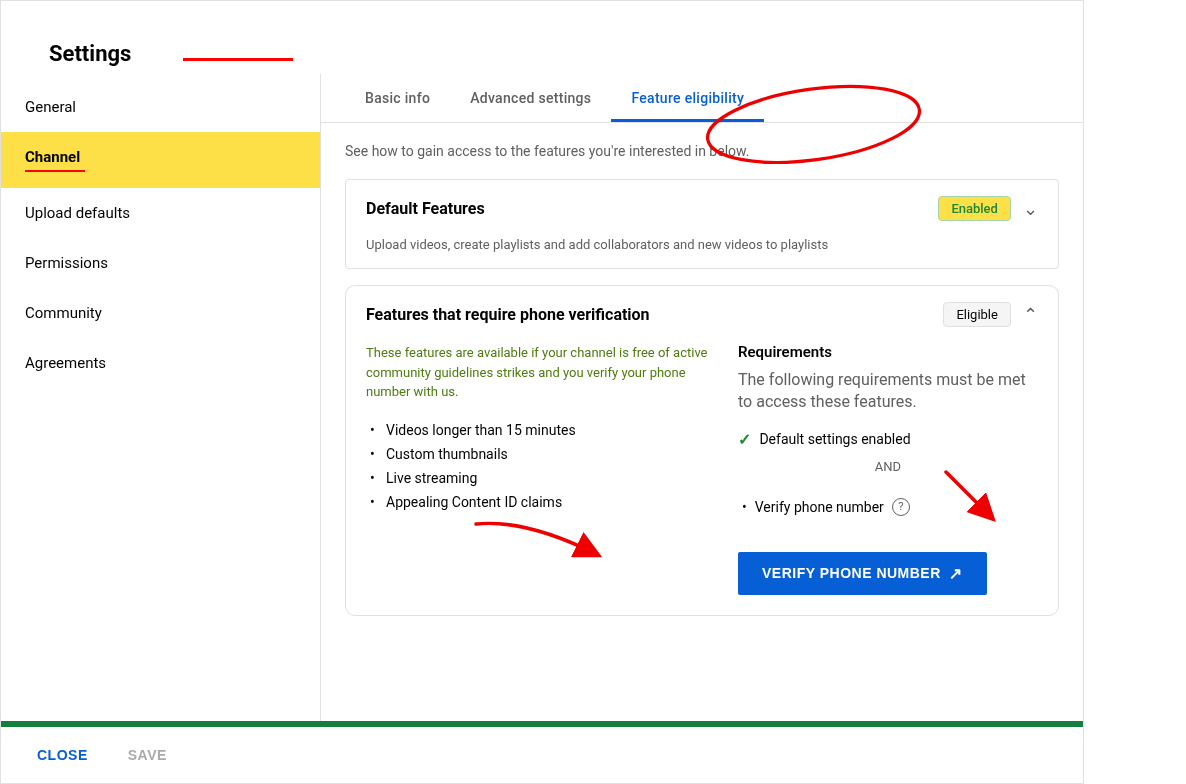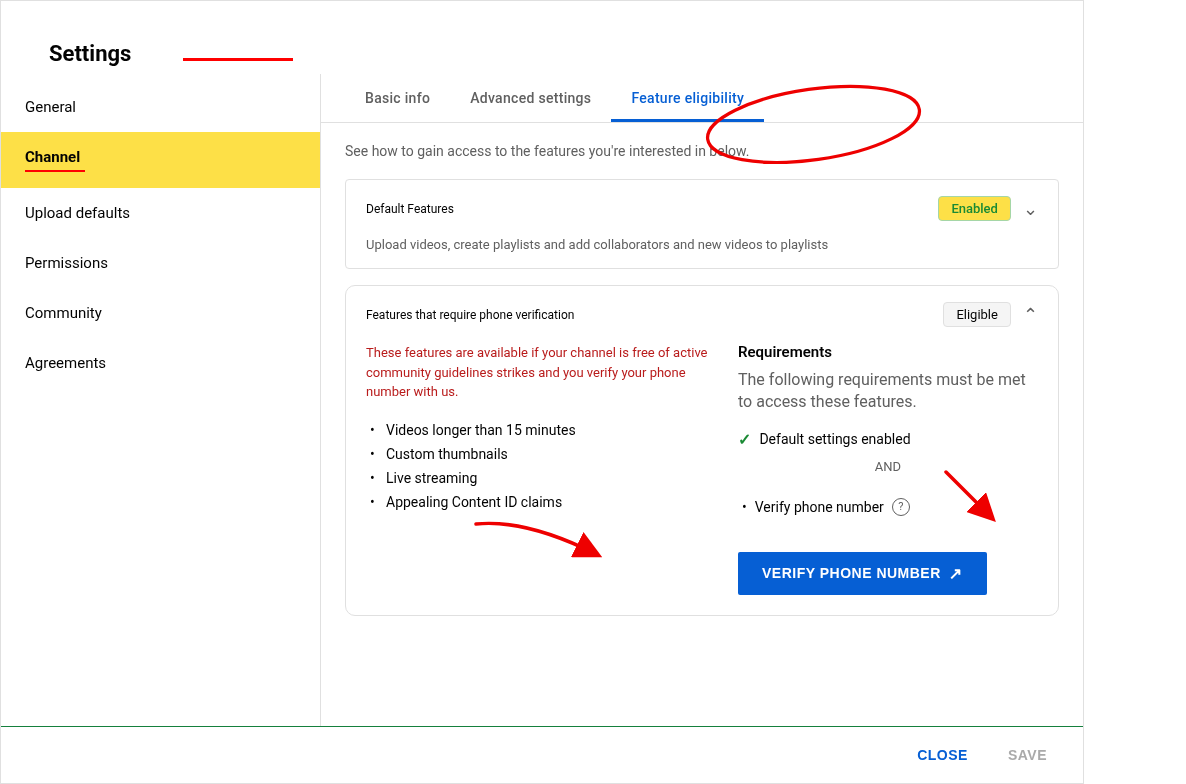--- a/index.html
+++ b/index.html
@@ -118,22 +118,22 @@
       margin-bottom: 16px;
       overflow: hidden;
     }
     .card-header {
       display: flex;
       align-items: center;
       justify-content: space-between;
       padding: 16px 20px;
     }
     .card-title {
-      font-size: 12px;
-      font-weight: 400;
+      font-size: 16px;
+      font-weight: 700;
     }
     .card-header-right {
       display: flex;
       align-items: center;
       gap: 12px;
     }
     .badge-enabled {
       background: #fde047;
       color: #1a8a34;
       border: 1px solid #a5d6a7;
@@ -178,21 +178,21 @@
     }
     .phone-card-left {
       flex: 1;
     }
     .phone-card-right {
       width: 300px;
       min-width: 280px;
     }
     .phone-description {
       font-size: 13px;
-      color: #b91c1c;
+      color: #4d7c0f;
       margin-bottom: 16px;
       line-height: 1.5;
     }
     .feature-list {
       list-style: none;
       padding: 0;
     }
     .feature-list li {
       font-size: 14px;
       color: #030303;
@@ -274,24 +274,23 @@
       align-items: center;
       gap: 8px;
       margin-top: 20px;
     }
     .external-icon {
       font-size: 16px;
     }
     
     .dialog-footer {
       display: flex;
-      justify-content: flex-end;
       gap: 16px;
       padding: 12px 24px;
-      border-top: 1px solid #15803d;
+      border-top: 6px solid #15803d;
     }
     .footer-btn {
       background: none;
       border: none;
       font-size: 14px;
       font-weight: 600;
       cursor: pointer;
       padding: 8px 12px;
       letter-spacing: 0.5px;
     }

